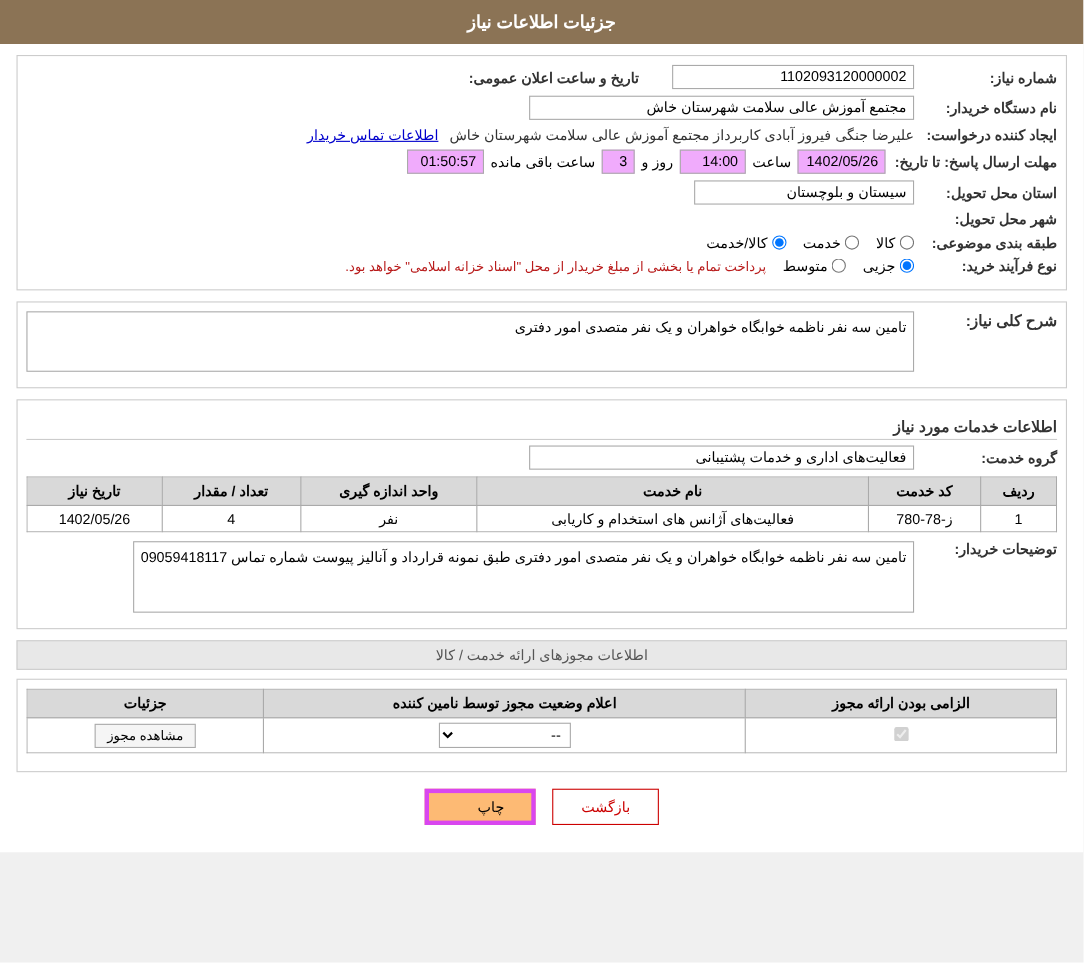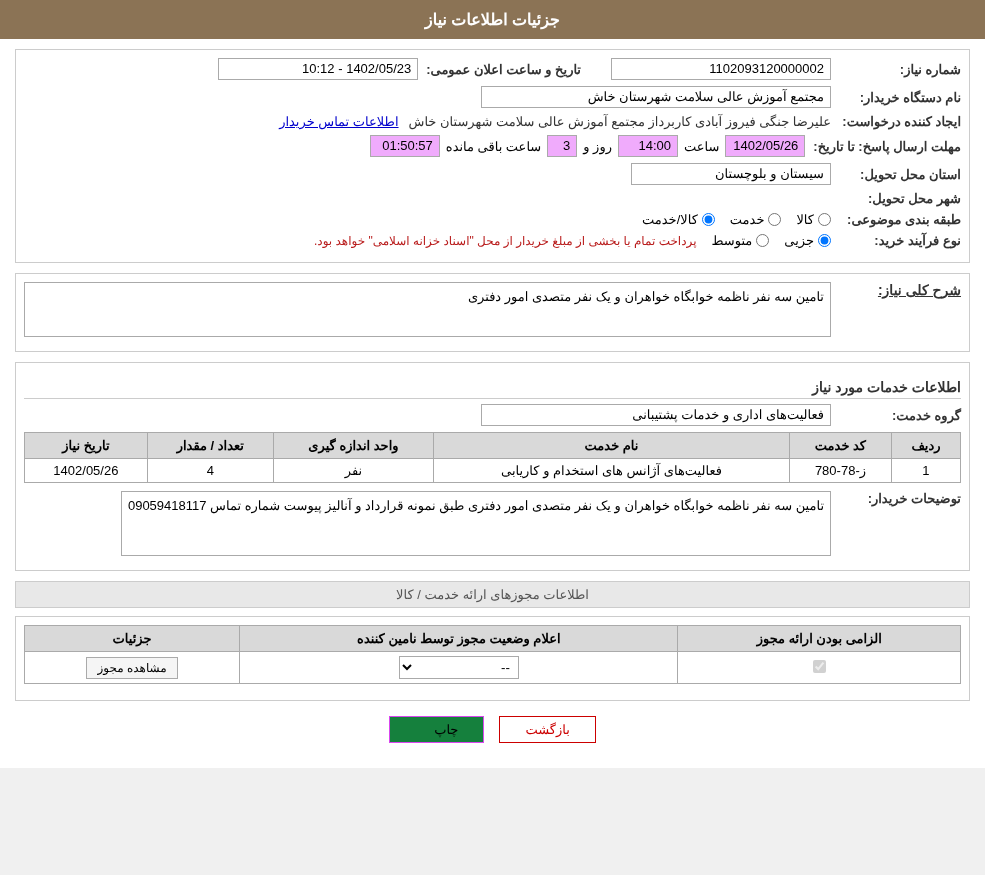--- a/index.html
+++ b/index.html
@@ -157,22 +157,22 @@
       gap: 15px;
       margin: 15px 0;
     }
     .btn {
       padding: 5px 25px;
       cursor: pointer;
       font-size: 13px;
       font-family: Tahoma, Arial, sans-serif;
     }
     .btn-print {
-      background: #15803d;
-      border: 1px solid #d946ef;
+      background: #fdba74;
+      border: 4px solid #d946ef;
       padding-left: 44px;
     }
     .btn-back {
       background: #fff;
       border: 1px solid #cc0000;
       color: #cc0000;
     }
     .need-desc-row {
       display: flex;
       align-items: flex-start;
@@ -198,21 +198,20 @@
   </div>
 
   <div class="main-content">
 
     <div class="section-block">
 
       <div class="info-row">
         <span class="label">شماره نیاز:</span>
         <span class="value-box" style="min-width:220px;">1102093120000002</span>
         <span style="margin-right:30px;" class="label">تاریخ و ساعت اعلان عمومی:</span>
-        <span class="value-box">1402/05/23 - 10:12</span>
       </div>
 
       <div class="info-row">
         <span class="label">نام دستگاه خریدار:</span>
         <span class="value-box value-box-wide">مجتمع آموزش عالی سلامت شهرستان خاش</span>
       </div>
 
       <div class="info-row">
         <span class="label">ایجاد کننده درخواست:</span>
         <span style="color:#333;">علیرضا جنگی فیروز آبادی کاربرداز مجتمع آموزش عالی سلامت شهرستان خاش</span>
@@ -268,21 +267,21 @@
             <input type="radio" name="process" style="">
             <span>متوسط</span>
           </div>
           <span class="gray-note">پرداخت تمام یا بخشی از مبلغ خریدار از محل "اسناد خزانه اسلامی" خواهد بود.</span>
         </div>
       </div>
     </div>
 
     <div class="section-block">
       <div class="need-desc-row">
-        <span class="label" style="font-size:14px;text-decoration:underline;">شرح کلی نیاز:</span>
+        <span class="label" style="font-size:14px;">شرح کلی نیاز:</span>
         <div class="description-box">تامین سه نفر ناظمه خوابگاه خواهران و یک نفر متصدی امور دفتری</div>
       </div>
     </div>
 
     <div class="section-block">
       <div class="section-title">اطلاعات خدمات مورد نیاز</div>
 
       <div class="service-row">
         <span class="label">گروه خدمت:</span>
         <span class="value-box value-box-wide">فعالیت‌های اداری و خدمات پشتیبانی</span>

